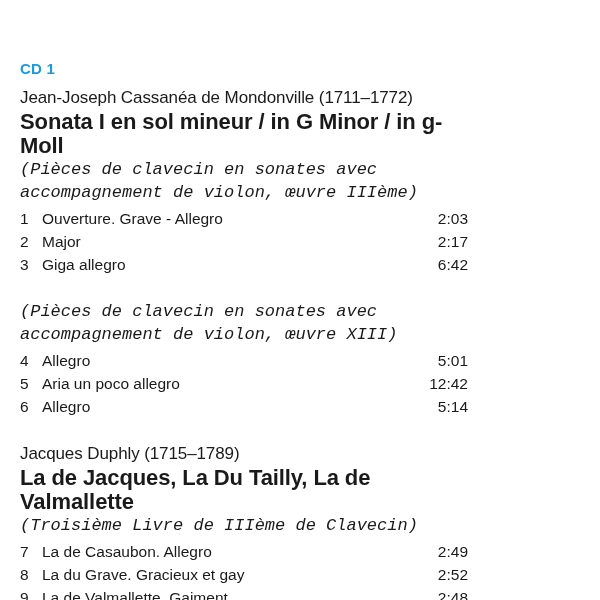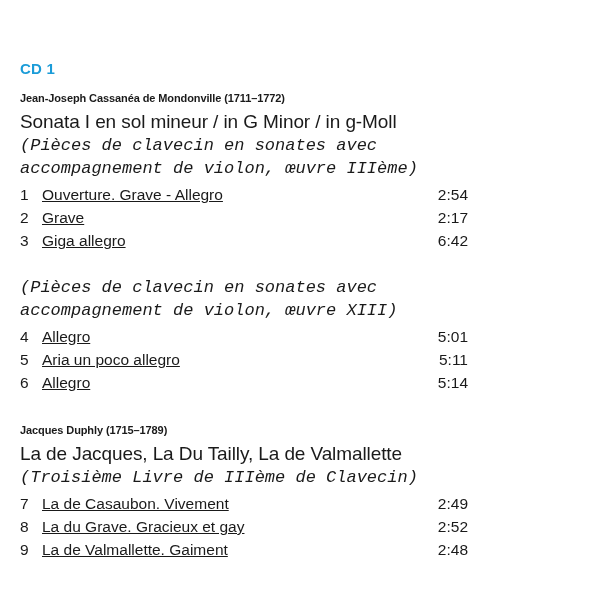--- a/index.html
+++ b/index.html
@@ -26,29 +26,29 @@
     margin: 0 0 8px 0;
     letter-spacing: 0.2px;
   }
   .work-section {
     margin: 0;
   }
   .work-section + .work-section {
     margin-top: 24px;
   }
   .composer {
-    font-size: 11px;
-    font-weight: bold;
+    font-size: 17px;
+    font-weight: normal;
     line-height: 24px;
     margin: 0;
     letter-spacing: -0.1px;
   }
   .work-title {
-    font-size: 19px;
-    font-weight: normal;
+    font-size: 22px;
+    font-weight: bold;
     line-height: 24px;
     margin: 0;
     letter-spacing: -0.1px;
   }
   .work-source {
     font-family: Liberation Mono, monospace;
     font-style: italic;
     font-weight: normal;
     font-size: 17px;
     line-height: 23px;
@@ -63,47 +63,46 @@
     font-size: 15.5px;
     line-height: 23px;
   }
   .track-no {
     flex: 0 0 22px;
     text-align: left;
   }
   .track-title {
     flex: 1 1 auto;
     text-align: left;
-    text-decoration: underline;
   }
   .track-time {
     flex: 0 0 auto;
     text-align: right;
   }
 </style>
 </head>
 <body>
 
 <div class="page" style="color: rgb(26, 26, 26); background: rgb(255, 255, 255);">
   <h1 class="cd-label" style="color: rgb(27, 156, 216);">CD 1</h1>
   <div id="sections-root">
   <section class="work-section">
     <h2 class="composer">Jean-Joseph Cassanéa de Mondonville (1711–1772)</h2>
     <h3 class="work-title">Sonata I en sol mineur / in G Minor / in g-Moll</h3>
     <p class="work-source">(Pièces de clavecin en sonates avec accompagnement de violon, œuvre IIIème)</p>
     <div class="tracks">
   <div class="track-row">
     <span class="track-no">1</span>
     <span class="track-title">Ouverture. Grave - Allegro</span>
-    <span class="track-time">2:54</span>
+    <span class="track-time">2:03</span>
   </div>
 
   <div class="track-row">
     <span class="track-no">2</span>
-    <span class="track-title">Grave</span>
+    <span class="track-title">Major</span>
     <span class="track-time">2:17</span>
   </div>
 
   <div class="track-row">
     <span class="track-no">3</span>
     <span class="track-title">Giga allegro</span>
     <span class="track-time">6:42</span>
   </div>
 </div>
   </section>
@@ -113,39 +112,39 @@
     <div class="tracks">
   <div class="track-row">
     <span class="track-no">4</span>
     <span class="track-title">Allegro</span>
     <span class="track-time">5:01</span>
   </div>
 
   <div class="track-row">
     <span class="track-no">5</span>
     <span class="track-title">Aria un poco allegro</span>
-    <span class="track-time">5:11</span>
+    <span class="track-time">12:42</span>
   </div>
 
   <div class="track-row">
     <span class="track-no">6</span>
     <span class="track-title">Allegro</span>
     <span class="track-time">5:14</span>
   </div>
 </div>
   </section>
 
   <section class="work-section">
     <h2 class="composer">Jacques Duphly (1715–1789)</h2>
     <h3 class="work-title">La de Jacques, La Du Tailly, La de Valmallette</h3>
     <p class="work-source">(Troisième Livre de IIIème de Clavecin)</p>
     <div class="tracks">
   <div class="track-row">
     <span class="track-no">7</span>
-    <span class="track-title">La de Casaubon. Vivement</span>
+    <span class="track-title">La de Casaubon. Allegro</span>
     <span class="track-time">2:49</span>
   </div>
 
   <div class="track-row">
     <span class="track-no">8</span>
     <span class="track-title">La du Grave. Gracieux et gay</span>
     <span class="track-time">2:52</span>
   </div>
 
   <div class="track-row">

